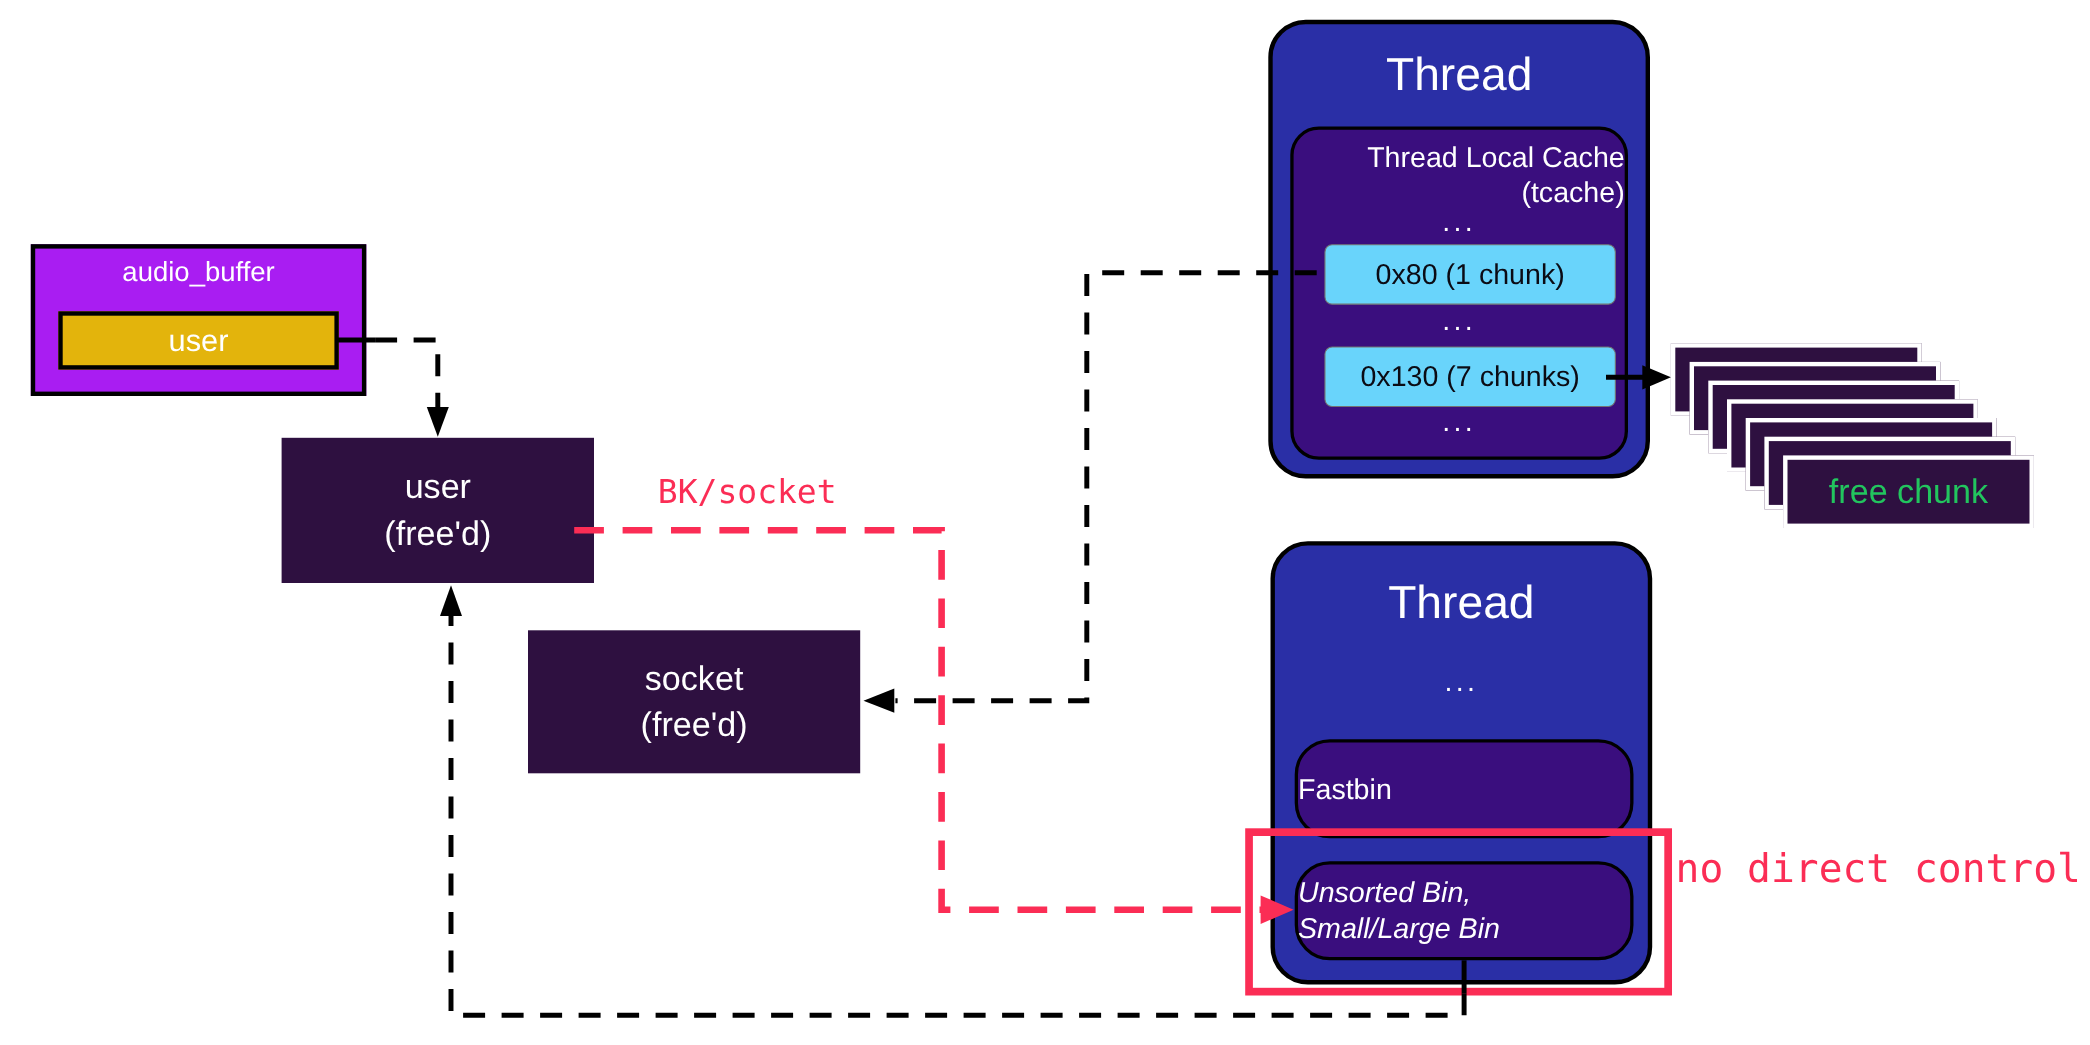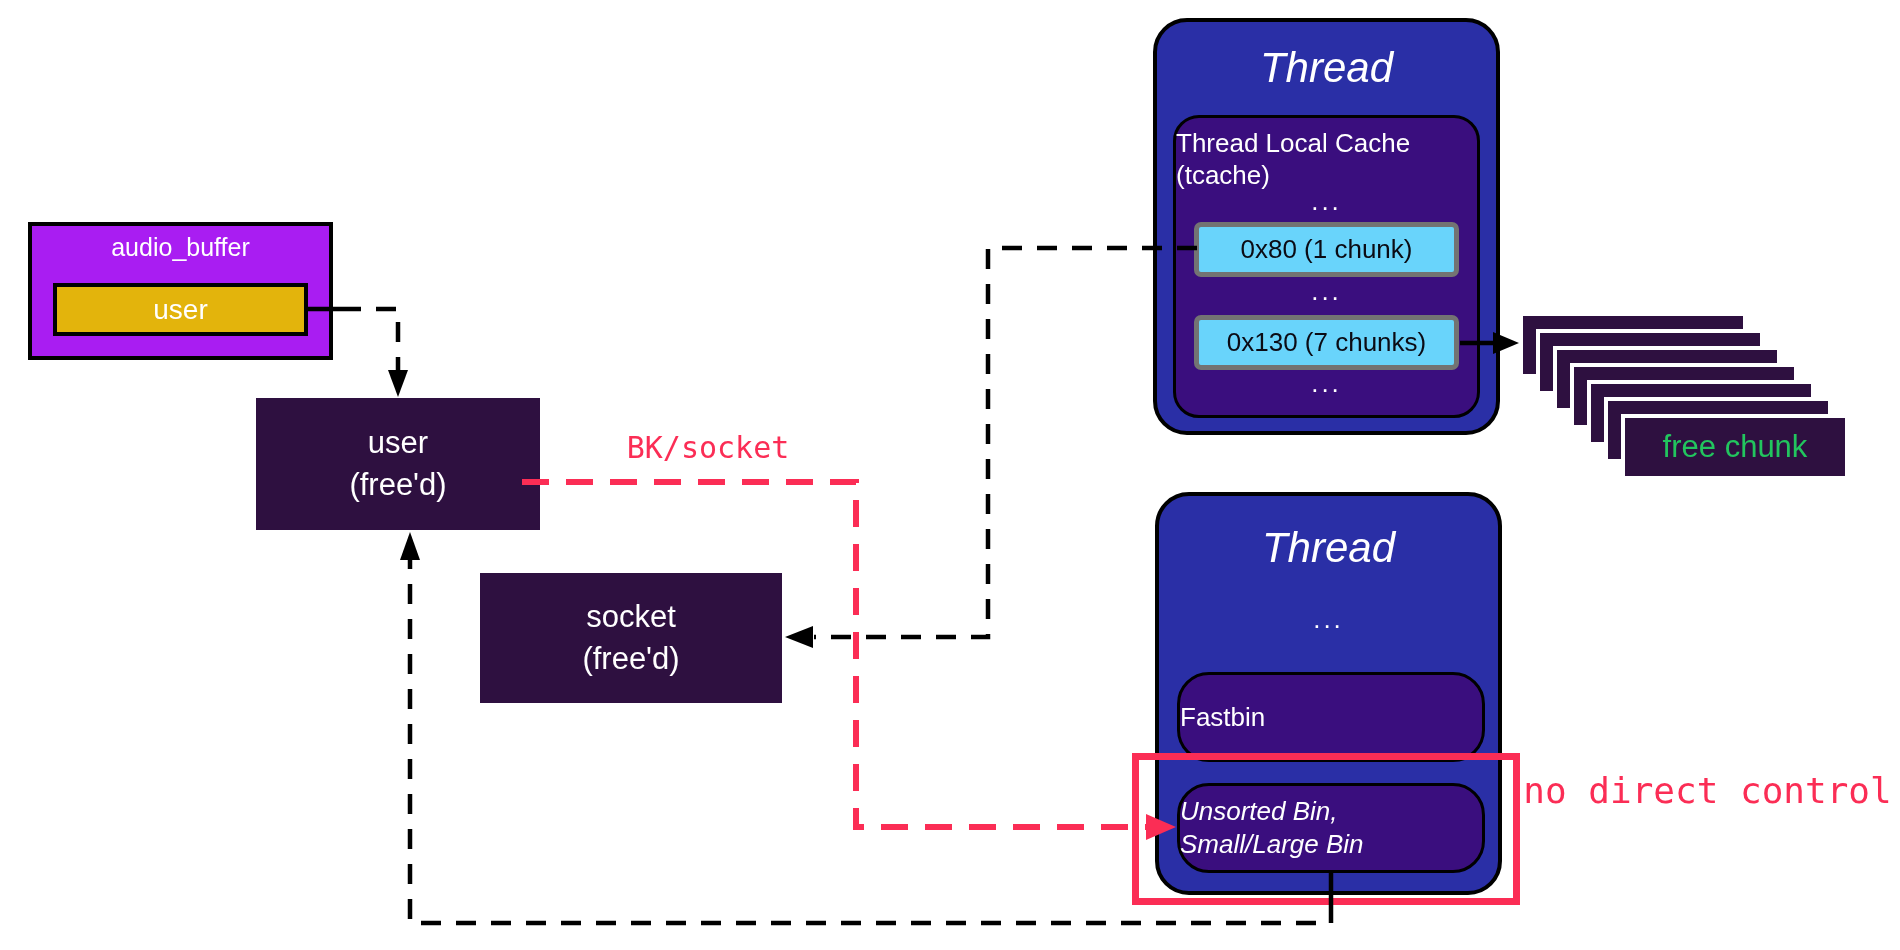--- a/index.html
+++ b/index.html
@@ -64,45 +64,44 @@
     border: 4px solid #000;
     border-radius: 34px;
     box-sizing: border-box;
     z-index: 10;
   }
   .thread-box { left: 1153px; top: 18px; width: 347px; height: 417px; }
   .big-blue-title {
     text-align: center;
     color: #fff;
     font-size: 42px;
-    font-style: italic;
   }
   .thread-box .big-blue-title { margin-top: 22px; }
 
   .tcache-box {
     left: 1173px; top: 115px; width: 307px; height: 303px;
     background: var(--c-indigo, #3A0E7E);
     border: 3px solid #000;
     border-radius: 26px;
     box-sizing: border-box;
     z-index: 15;
     color: #fff;
   }
-  .tc-line { position: absolute; width: 100%; text-align: left; font-size: 26px; }
+  .tc-line { position: absolute; width: 100%; text-align: right; font-size: 26px; }
   .tc-line1 { top: 10px; }
   .tc-line2 { top: 42px; }
   .dots { position: absolute; width: 100%; text-align: center; font-size: 26px; letter-spacing: 3px; color: #fff; }
   .tc-dots1 { top: 68px; }
   .tc-dots2 { top: 158px; }
   .tc-dots3 { top: 250px; }
   .tc-chunk {
     position: absolute;
-    left: 18px; width: 265px; height: 55px;
+    left: 28px; width: 265px; height: 55px;
     background: var(--c-lightblue, #69D4FB);
-    border: 5px solid #737373;
+    border: 1px solid #737373;
     border-radius: 7px;
     box-sizing: border-box;
     display: flex; align-items: center; justify-content: center;
     color: #0b0b14;
     font-size: 26px;
   }
   .tc-chunk-1 { top: 104px; }
   .tc-chunk-2 { top: 197px; }
 
   
@@ -162,21 +161,20 @@
     font-size: 36px;
     line-height: 45px;
     text-align: center;
     z-index: 45;
   }
   .bk-label {
     left: 598px; top: 430px; width: 220px;
     color: var(--c-red, #FB2D55);
     font-family: "DejaVu Sans Mono", monospace;
     font-size: 30px;
-    text-align: center;
     z-index: 45;
   }
 
   
   #connectors {
     position: absolute;
     left: 0; top: 0;
     width: 1900px; height: 950px;
     z-index: 50;
     pointer-events: none;

